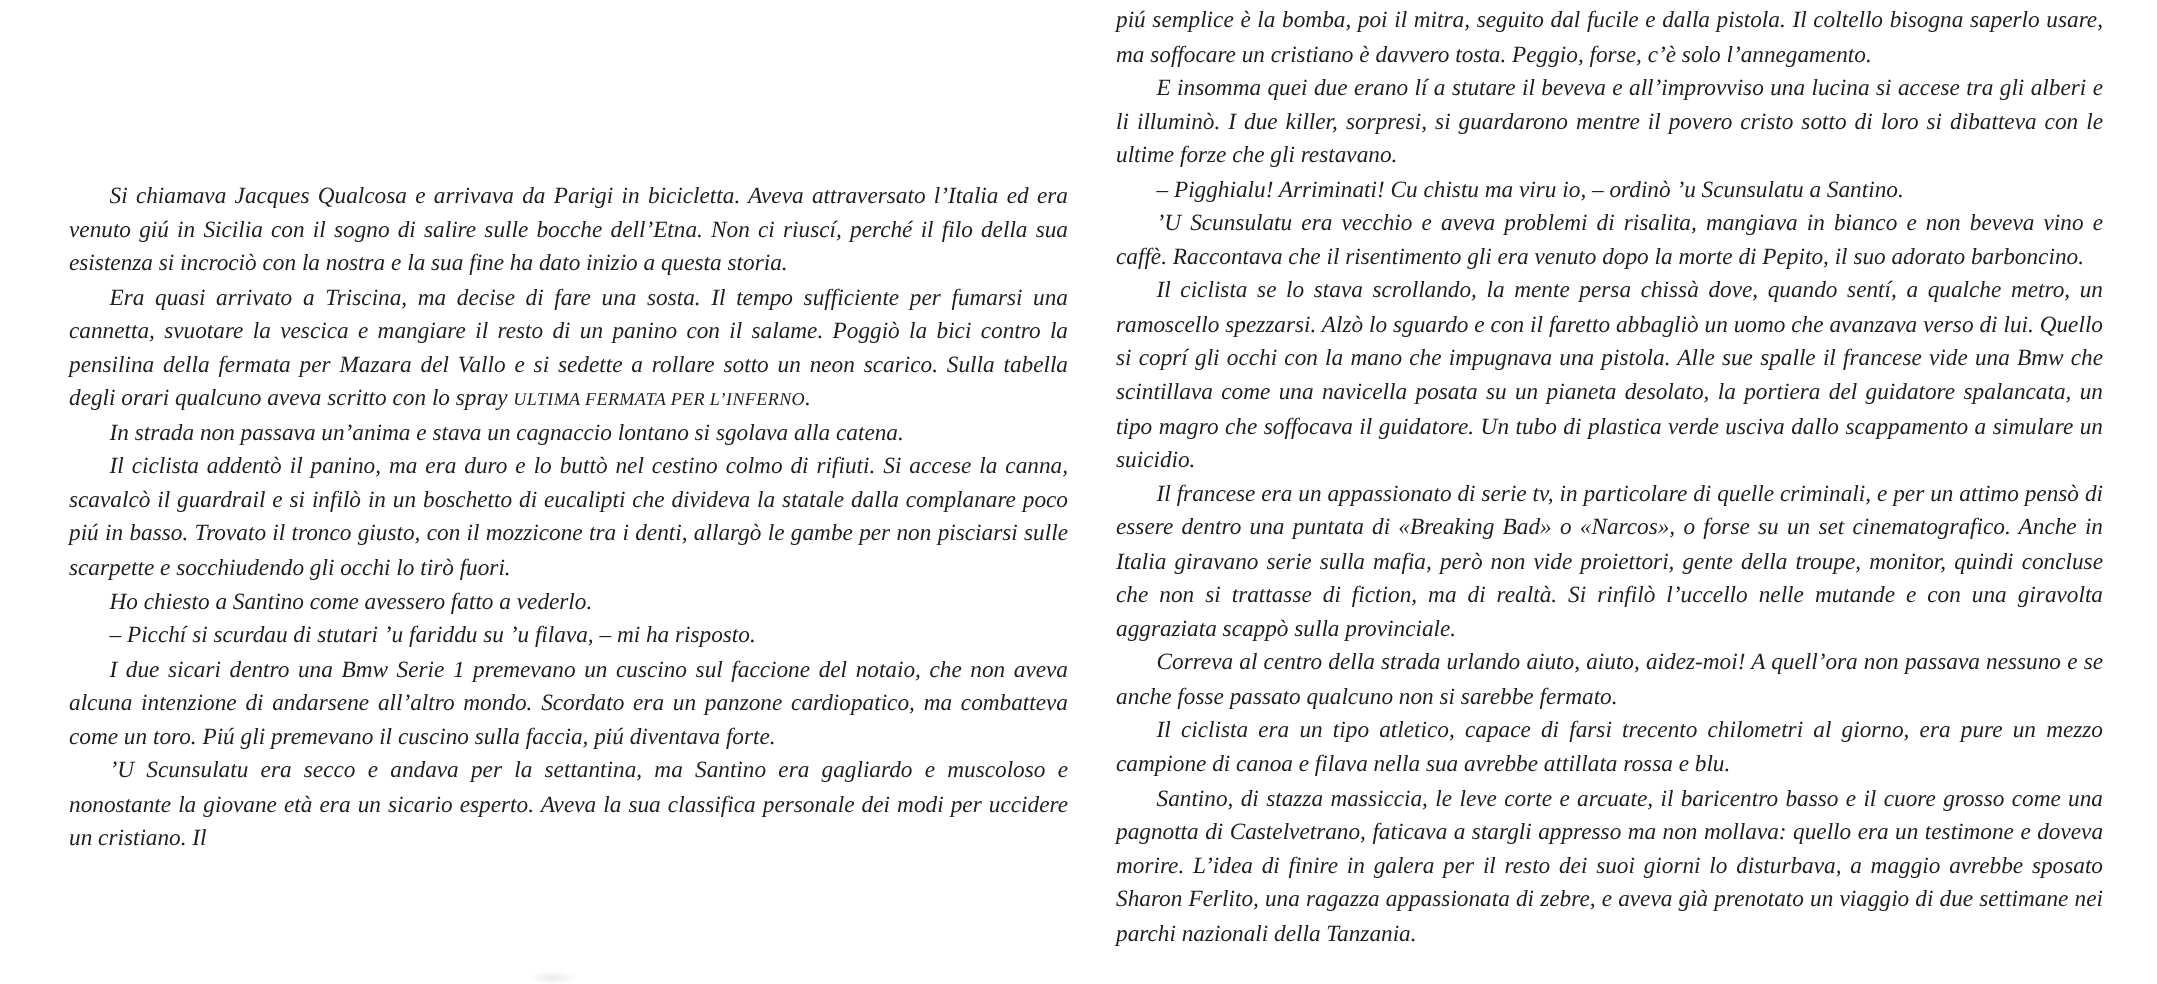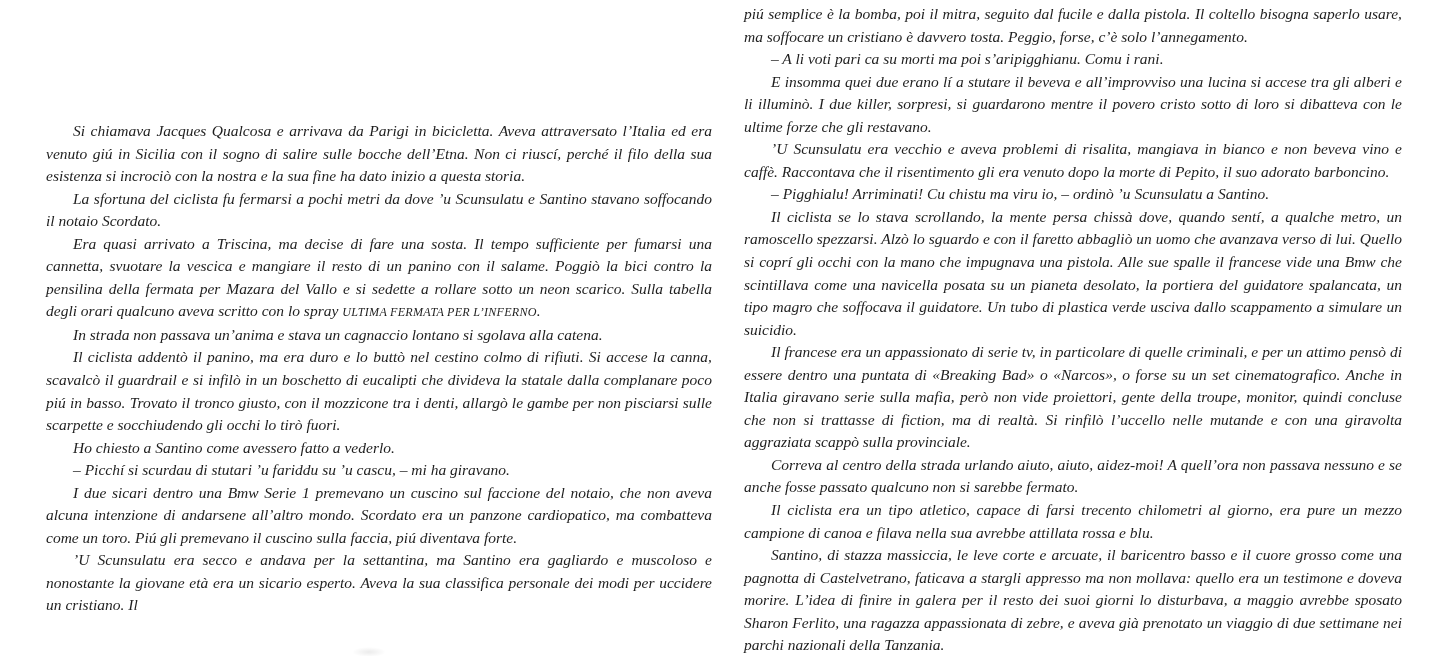--- a/index.html
+++ b/index.html
@@ -61,36 +61,34 @@
     background: radial-gradient(ellipse at center, rgba(0,0,0,0.08), rgba(0,0,0,0) 70%);
   }
 </style>
 </head>
 <body>
 
 <div class="spread">
 
   <div class="page page-left">
     <p class="para indent">Si chiamava Jacques Qualcosa e arrivava da Parigi in bicicletta. Aveva attraversato l’Italia ed era venuto giú in Sicilia con il sogno di salire sulle bocche dell’Etna. Non ci riuscí, perché il filo della sua esistenza si incrociò con la nostra e la sua fine ha dato inizio a questa storia.</p>
-    <p class="para indent">La sfortuna del ciclista fu fermarsi a pochi metri da dove ’u Scunsulatu e Santino stavano soffocando il notaio Scordato.</p>
     <p class="para indent"><span>Era quasi arrivato a Triscina, ma decise di fare una sosta. Il tempo sufficiente per fumarsi una cannetta, svuotare la vescica e mangiare il resto di un panino con il salame. Poggiò la bici contro la pensilina della fermata per Mazara del Vallo e si sedette a rollare sotto un neon scarico. Sulla tabella degli orari qualcuno aveva scritto con lo spray </span><span class="smallcaps">ultima fermata per l’inferno</span><span>.</span></p>
     <p class="para indent">In strada non passava un’anima e stava un cagnaccio lontano si sgolava alla catena.</p>
     <p class="para indent">Il ciclista addentò il panino, ma era duro e lo buttò nel cestino colmo di rifiuti. Si accese la canna, scavalcò il guardrail e si infilò in un boschetto di eucalipti che divideva la statale dalla complanare poco piú in basso. Trovato il tronco giusto, con il mozzicone tra i denti, allargò le gambe per non pisciarsi sulle scarpette e socchiudendo gli occhi lo tirò fuori.</p>
     <p class="para indent">Ho chiesto a Santino come avessero fatto a vederlo.</p>
-    <p class="para indent">– Picchí si scurdau di stutari ’u fariddu su ’u cascu, – mi ha giravano.</p>
+    <p class="para indent">– Picchí si scurdau di stutari ’u fariddu su ’u filava, – mi ha risposto.</p>
     <p class="para indent">I due sicari dentro una Bmw Serie 1 premevano un cuscino sul faccione del notaio, che non aveva alcuna intenzione di andarsene all’altro mondo. Scordato era un panzone cardiopatico, ma combatteva come un toro. Piú gli premevano il cuscino sulla faccia, piú diventava forte.</p>
     <p class="para indent">’U Scunsulatu era secco e andava per la settantina, ma Santino era gagliardo e muscoloso e nonostante la giovane età era un sicario esperto. Aveva la sua classifica personale dei modi per uccidere un cristiano. Il</p>
   </div>
 
   <div class="page page-right">
     <p class="para">piú semplice è la bomba, poi il mitra, seguito dal fucile e dalla pistola. Il coltello bisogna saperlo usare, ma soffocare un cristiano è davvero tosta. Peggio, forse, c’è solo l’annegamento.</p>
-    <p class="para indent">– A li voti pari ca su morti ma poi s’aripigghianu. Comu i rani.</p>
     <p class="para indent">E insomma quei due erano lí a stutare il beveva e all’improvviso una lucina si accese tra gli alberi e li illuminò. I due killer, sorpresi, si guardarono mentre il povero cristo sotto di loro si dibatteva con le ultime forze che gli restavano.</p>
+    <p class="para indent">– Pigghialu! Arriminati! Cu chistu ma viru io, – ordinò ’u Scunsulatu a Santino.</p>
     <p class="para indent">’U Scunsulatu era vecchio e aveva problemi di risalita, mangiava in bianco e non beveva vino e caffè. Raccontava che il risentimento gli era venuto dopo la morte di Pepito, il suo adorato barboncino.</p>
-    <p class="para indent">– Pigghialu! Arriminati! Cu chistu ma viru io, – ordinò ’u Scunsulatu a Santino.</p>
     <p class="para indent">Il ciclista se lo stava scrollando, la mente persa chissà dove, quando sentí, a qualche metro, un ramoscello spezzarsi. Alzò lo sguardo e con il faretto abbagliò un uomo che avanzava verso di lui. Quello si coprí gli occhi con la mano che impugnava una pistola. Alle sue spalle il francese vide una Bmw che scintillava come una navicella posata su un pianeta desolato, la portiera del guidatore spalancata, un tipo magro che soffocava il guidatore. Un tubo di plastica verde usciva dallo scappamento a simulare un suicidio.</p>
     <p class="para indent">Il francese era un appassionato di serie tv, in particolare di quelle criminali, e per un attimo pensò di essere dentro una puntata di «Breaking Bad» o «Narcos», o forse su un set cinematografico. Anche in Italia giravano serie sulla mafia, però non vide proiettori, gente della troupe, monitor, quindi concluse che non si trattasse di fiction, ma di realtà. Si rinfilò l’uccello nelle mutande e con una giravolta aggraziata scappò sulla provinciale.</p>
     <p class="para indent">Correva al centro della strada urlando aiuto, aiuto, aidez-moi! A quell’ora non passava nessuno e se anche fosse passato qualcuno non si sarebbe fermato.</p>
     <p class="para indent">Il ciclista era un tipo atletico, capace di farsi trecento chilometri al giorno, era pure un mezzo campione di canoa e filava nella sua avrebbe attillata rossa e blu.</p>
     <p class="para indent">Santino, di stazza massiccia, le leve corte e arcuate, il baricentro basso e il cuore grosso come una pagnotta di Castelvetrano, faticava a stargli appresso ma non mollava: quello era un testimone e doveva morire. L’idea di finire in galera per il resto dei suoi giorni lo disturbava, a maggio avrebbe sposato Sharon Ferlito, una ragazza appassionata di zebre, e aveva già prenotato un viaggio di due settimane nei parchi nazionali della Tanzania.</p>
   </div>
 
   <div class="footer-mark"></div>
 
 </div>

